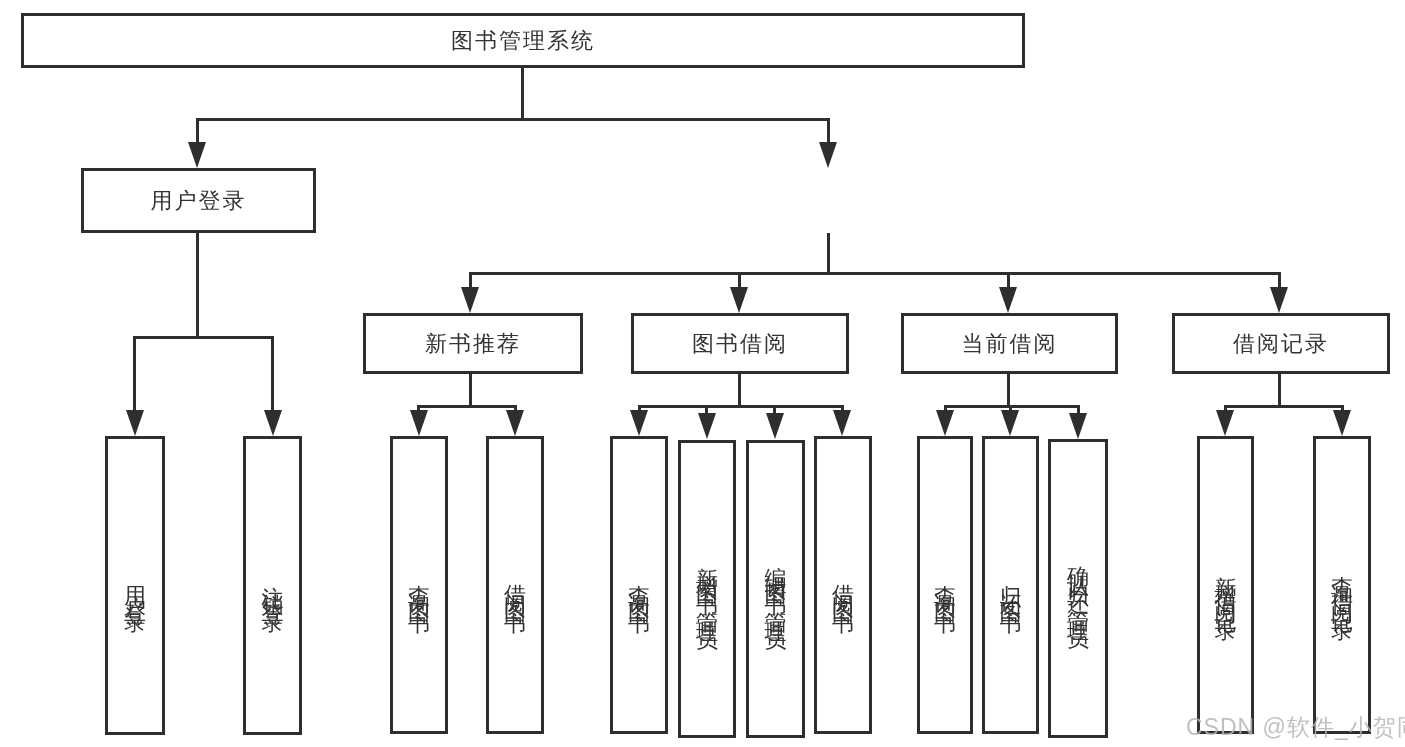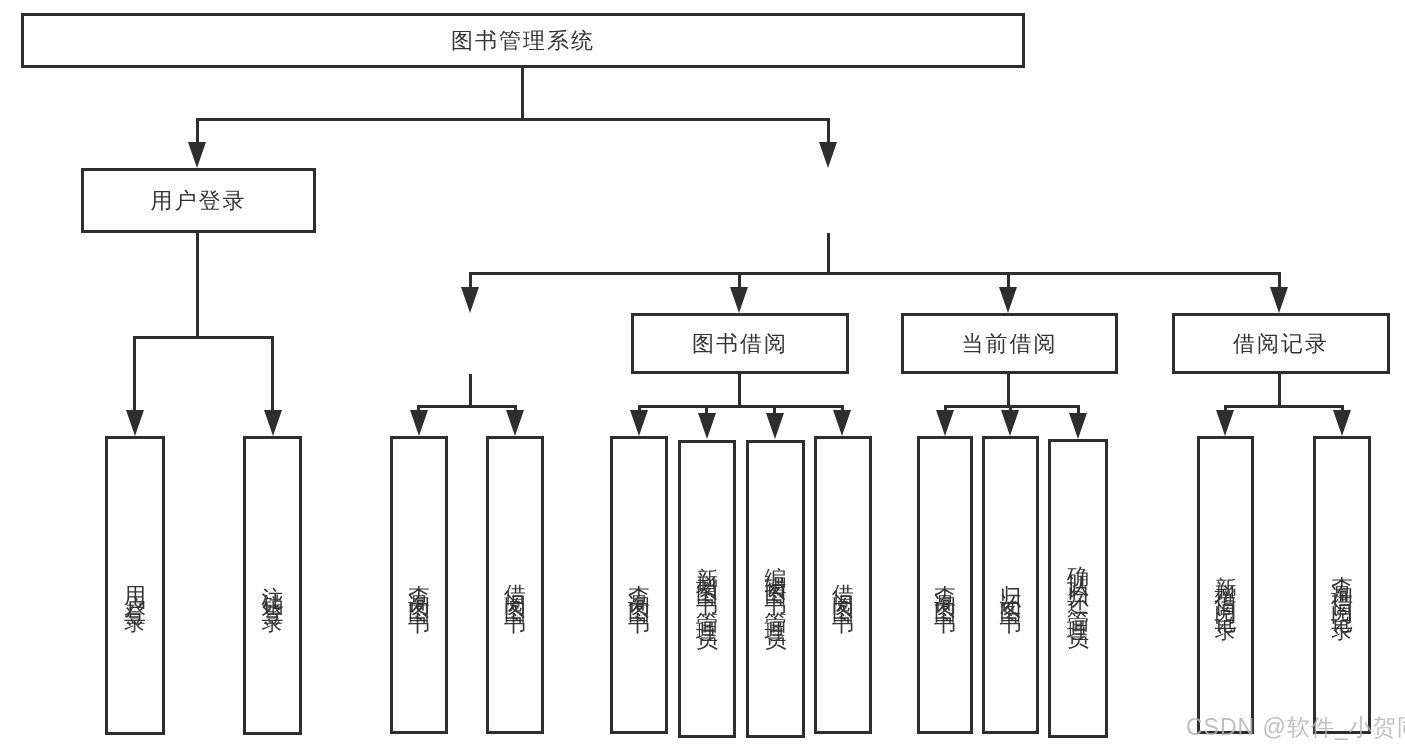--- a/index.html
+++ b/index.html
@@ -94,20 +94,23 @@
   <div class="ln" style="left:469px;top:272px;width:812px;height:3px;"></div>
   <div class="ln" style="left:469px;top:272px;width:3px;height:16px;"></div>
   <div class="ar" style="left:461px;top:287px;"></div>
   <div class="ln" style="left:738px;top:272px;width:3px;height:16px;"></div>
   <div class="ar" style="left:730px;top:287px;"></div>
   <div class="ln" style="left:1007px;top:272px;width:3px;height:16px;"></div>
   <div class="ar" style="left:999px;top:287px;"></div>
   <div class="ln" style="left:1278px;top:272px;width:3px;height:16px;"></div>
   <div class="ar" style="left:1270px;top:287px;"></div>
 
+  <div class="box" style="left:363px;top:313px;width:220px;height:61px;">
+    <span>新书推荐</span>
+  </div>
   <div class="box" style="left:901px;top:313px;width:217px;height:61px;">
     <span>当前借阅</span>
   </div>
   <div class="box" style="left:631px;top:313px;width:218px;height:61px;">
     <span>图书借阅</span>
   </div>
   <div class="box" style="left:1172px;top:313px;width:218px;height:61px;">
     <span>借阅记录</span>
   </div>
 

